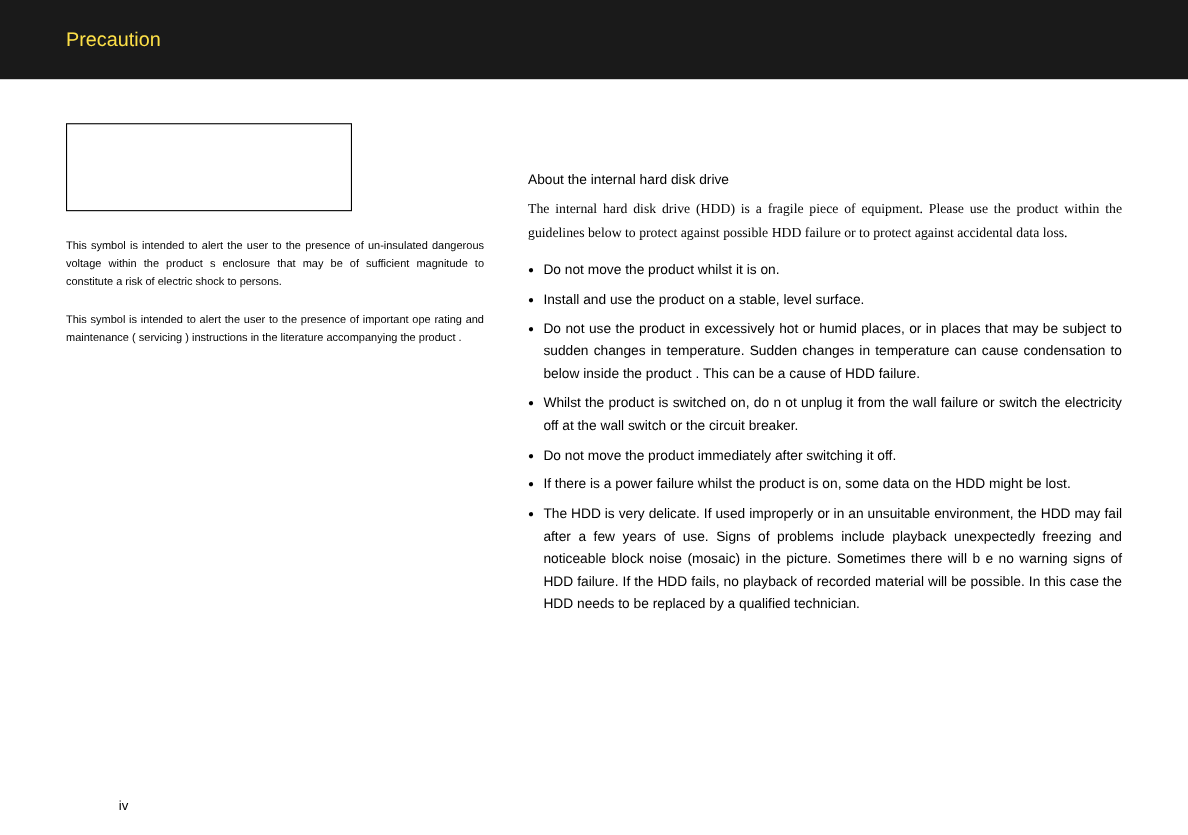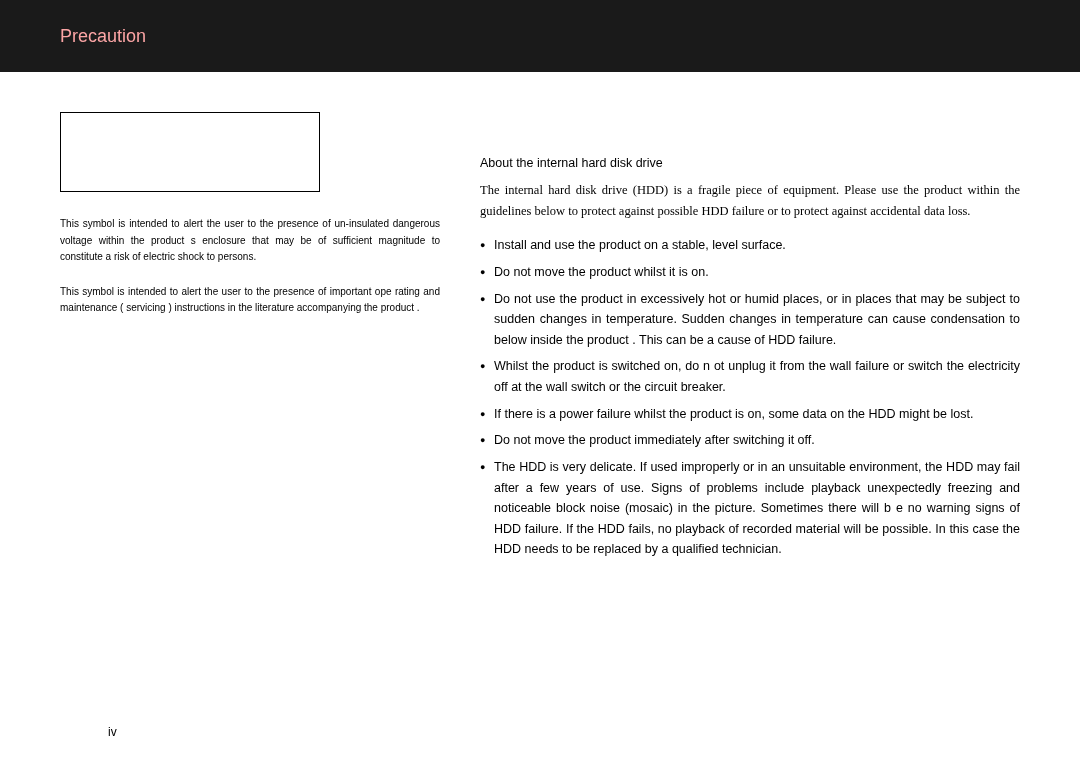--- a/index.html
+++ b/index.html
@@ -21,21 +21,21 @@
     .header {
       background-color: #1a1a1a;
       width: 100%;
       height: 72px;
       display: flex;
       align-items: center;
       padding-left: 60px;
     }
 
     .header-title {
-      color: #fca5a5;
+      color: #fde047;
       font-size: 18px;
       font-weight: normal;
     }
 
     .main-content {
       display: flex;
       padding: 30px 60px 20px 60px;
       gap: 40px;
       height: calc(759px - 72px);
     }
@@ -123,25 +123,25 @@
   <div class="left-column">
     <div class="symbol-box"></div>
     <p class="paragraph">This symbol is intended to alert    the user to the presence of un-insulated    dangerous    voltage    within   the   product   s enclosure that may be of sufficient magnitude to constitute a risk of electric shock    to persons.</p>
     <p class="paragraph">This symbol is intended to alert the user to the presence of important   ope rating and maintenance (    servicing ) instructions in the literature accompanying      the  product  .</p>
   </div>
 
   <div class="right-column">
     <p class="section-title">About the internal hard disk drive</p>
     <p class="intro-paragraph">The  internal  hard  disk  drive  (HDD)  is  a  fragile  piece  of  equipment. Please  use  the product    within  the  guidelines  below  to  protect  against possible  HDD failure or to protect against accidental data loss.</p>
     <ul class="bullet-list">
-    <li>Install and use the    product  on a stable, level surface.</li>
-        <li>Do not move the    product  whilst  it is on.</li>
+    <li>Do not move the    product  whilst  it is on.</li>
+        <li>Install and use the    product  on a stable, level surface.</li>
         <li>Do not use the    product   in excessively hot or humid places, or in places  that  may  be  subject  to  sudden  changes  in  temperature. Sudden  changes  in  temperature  can  cause  condensation  to  below inside the  product .   This can be a cause of HDD failure.</li>
         <li>Whilst  the  product  is switched on, do n  ot unplug  it from  the wall failure  or  switch  the  electricity  off      at  the  wall  switch  or  the  circuit breaker.</li>
+        <li>Do not move the    product   immediately after switching it off.</li>
         <li>If there is a power failure whilst       the  product  is on, some data on the HDD might be lost.</li>
-        <li>Do not move the    product   immediately after switching it off.</li>
         <li>The  HDD  is  very  delicate.      If  used  improperly  or  in  an  unsuitable environment,  the    HDD  may  fail  after  a  few  years  of  use.       Signs  of problems include playback unexpectedly freezing and noticeable block noise (mosaic) in the picture.      Sometimes there will b   e no warning signs  of  HDD  failure.    If  the  HDD  fails,  no  playback  of  recorded material will    be possible.    In this case the HDD needs to be replaced by a qualified technician.</li>
       </ul>
   </div>
 
 </div>
 
 <span class="page-number">iv</span>
 
 </body></html>

